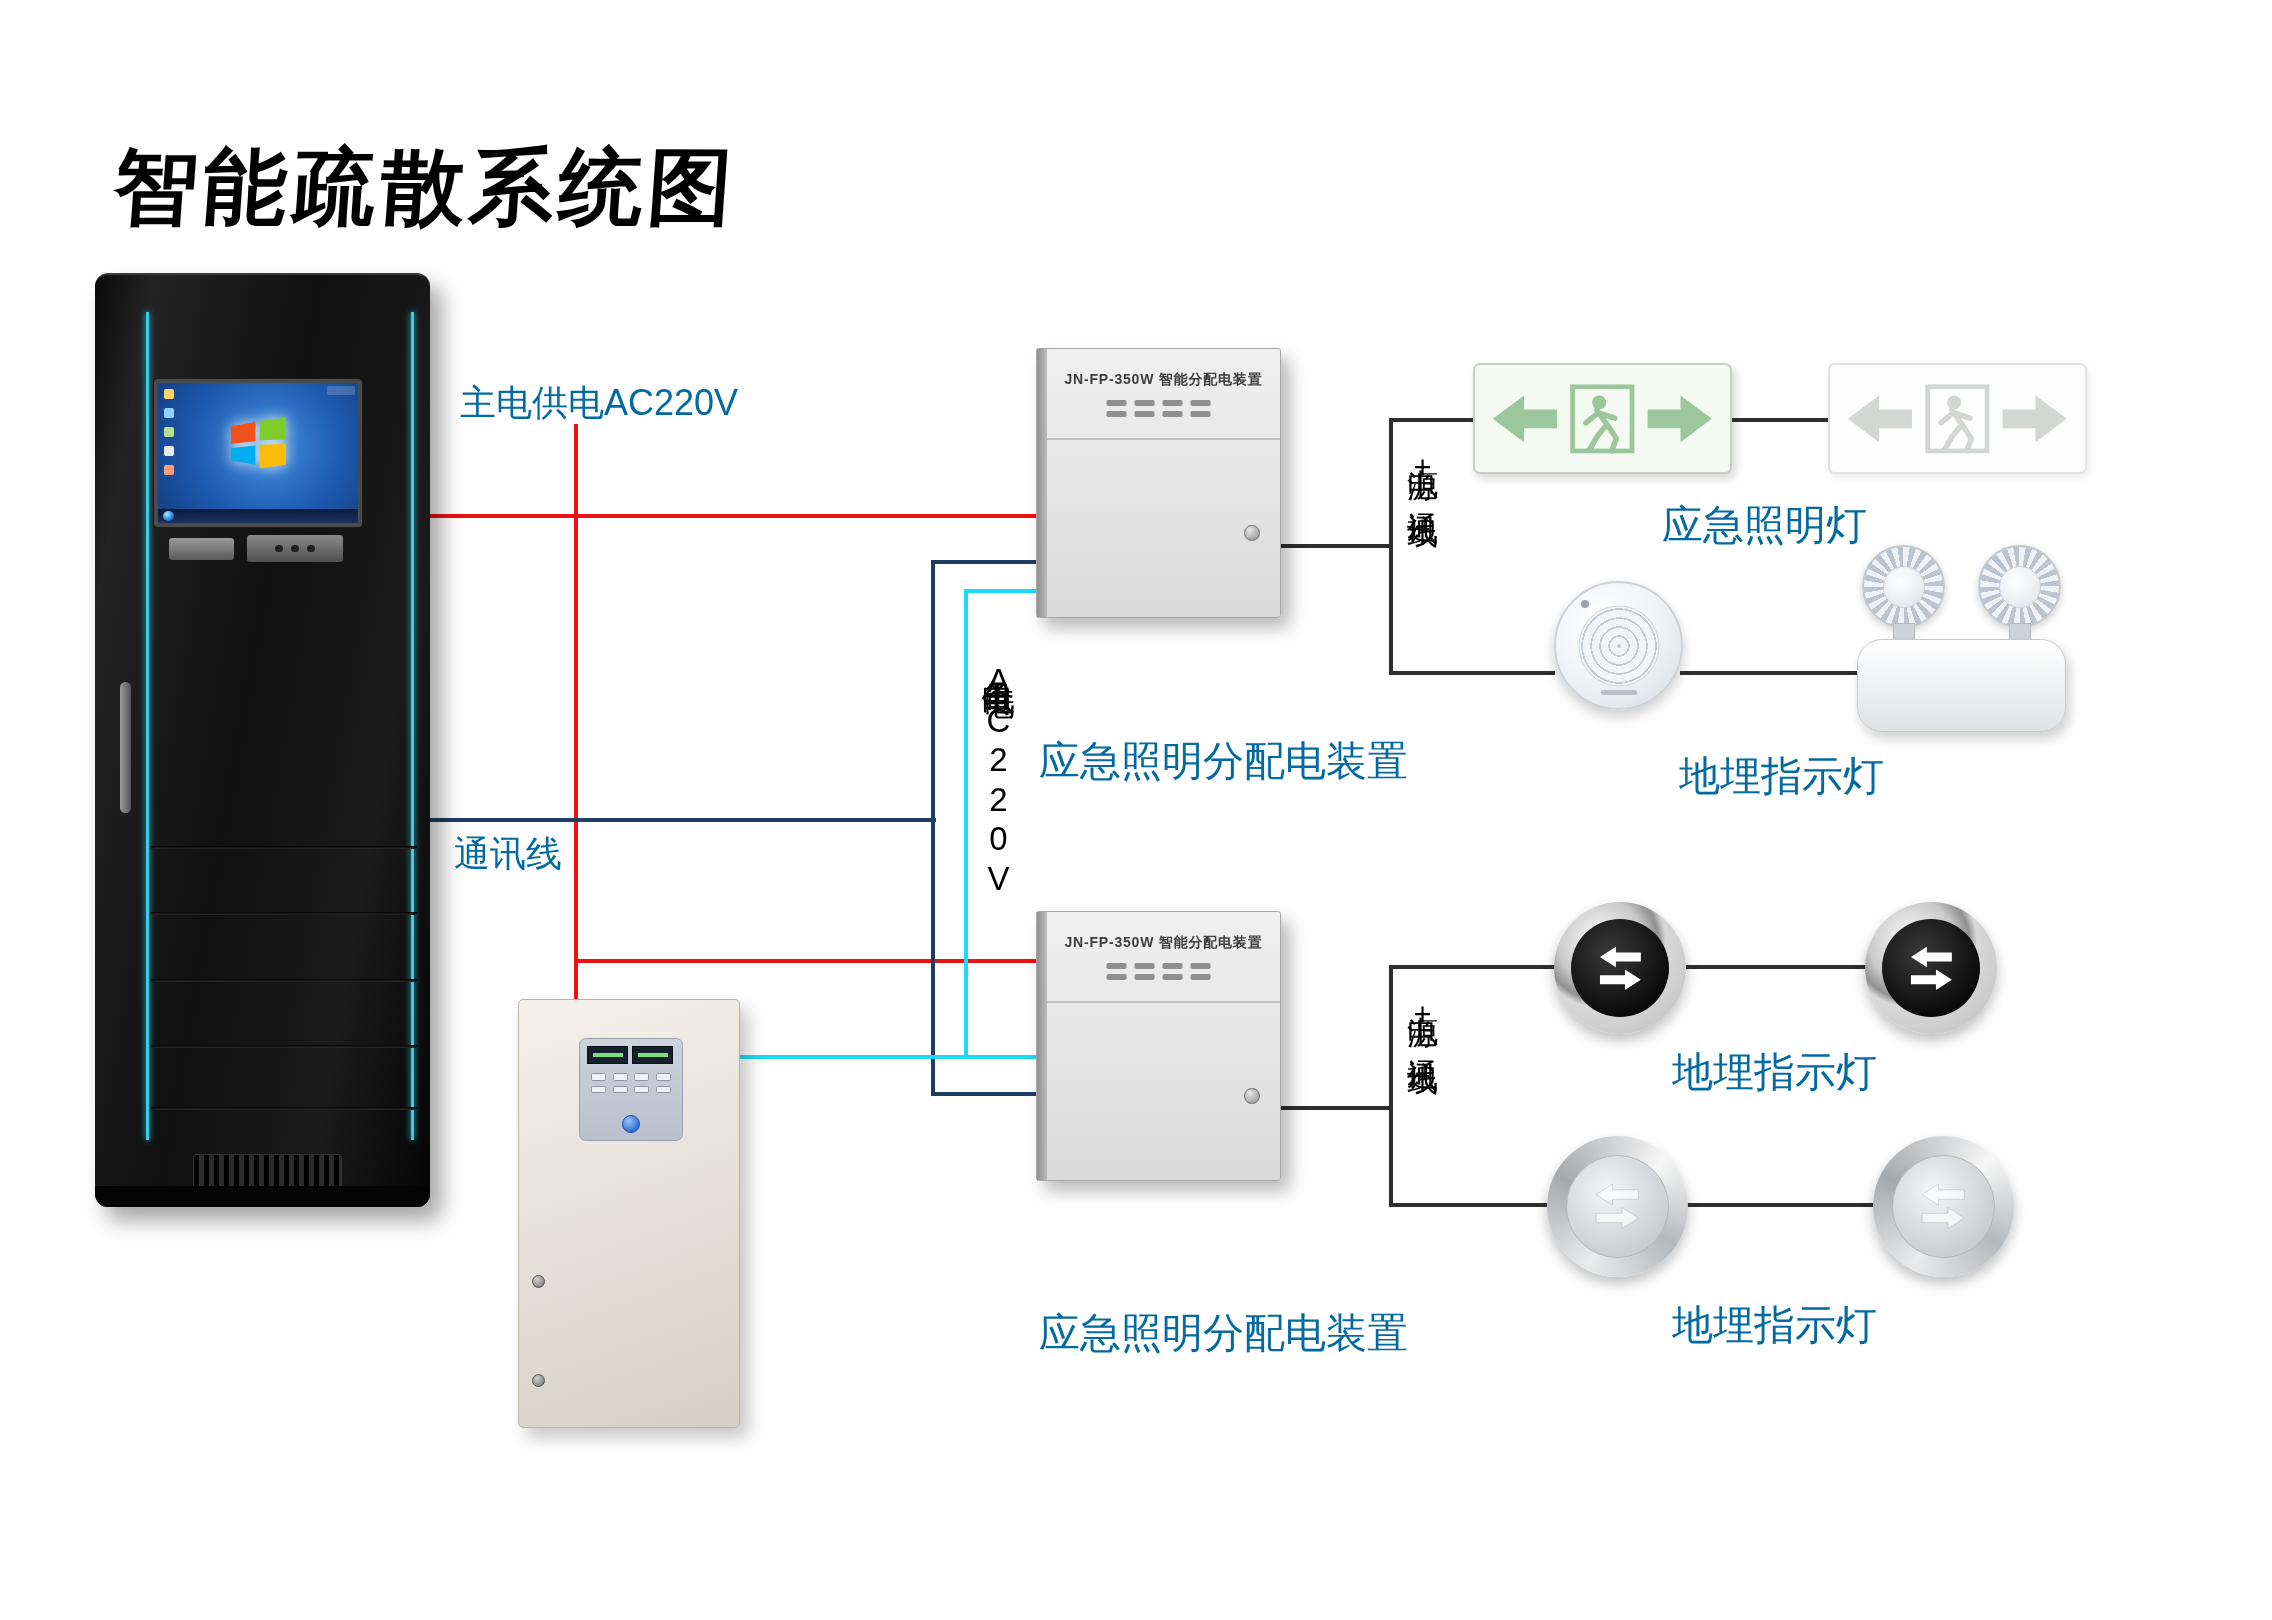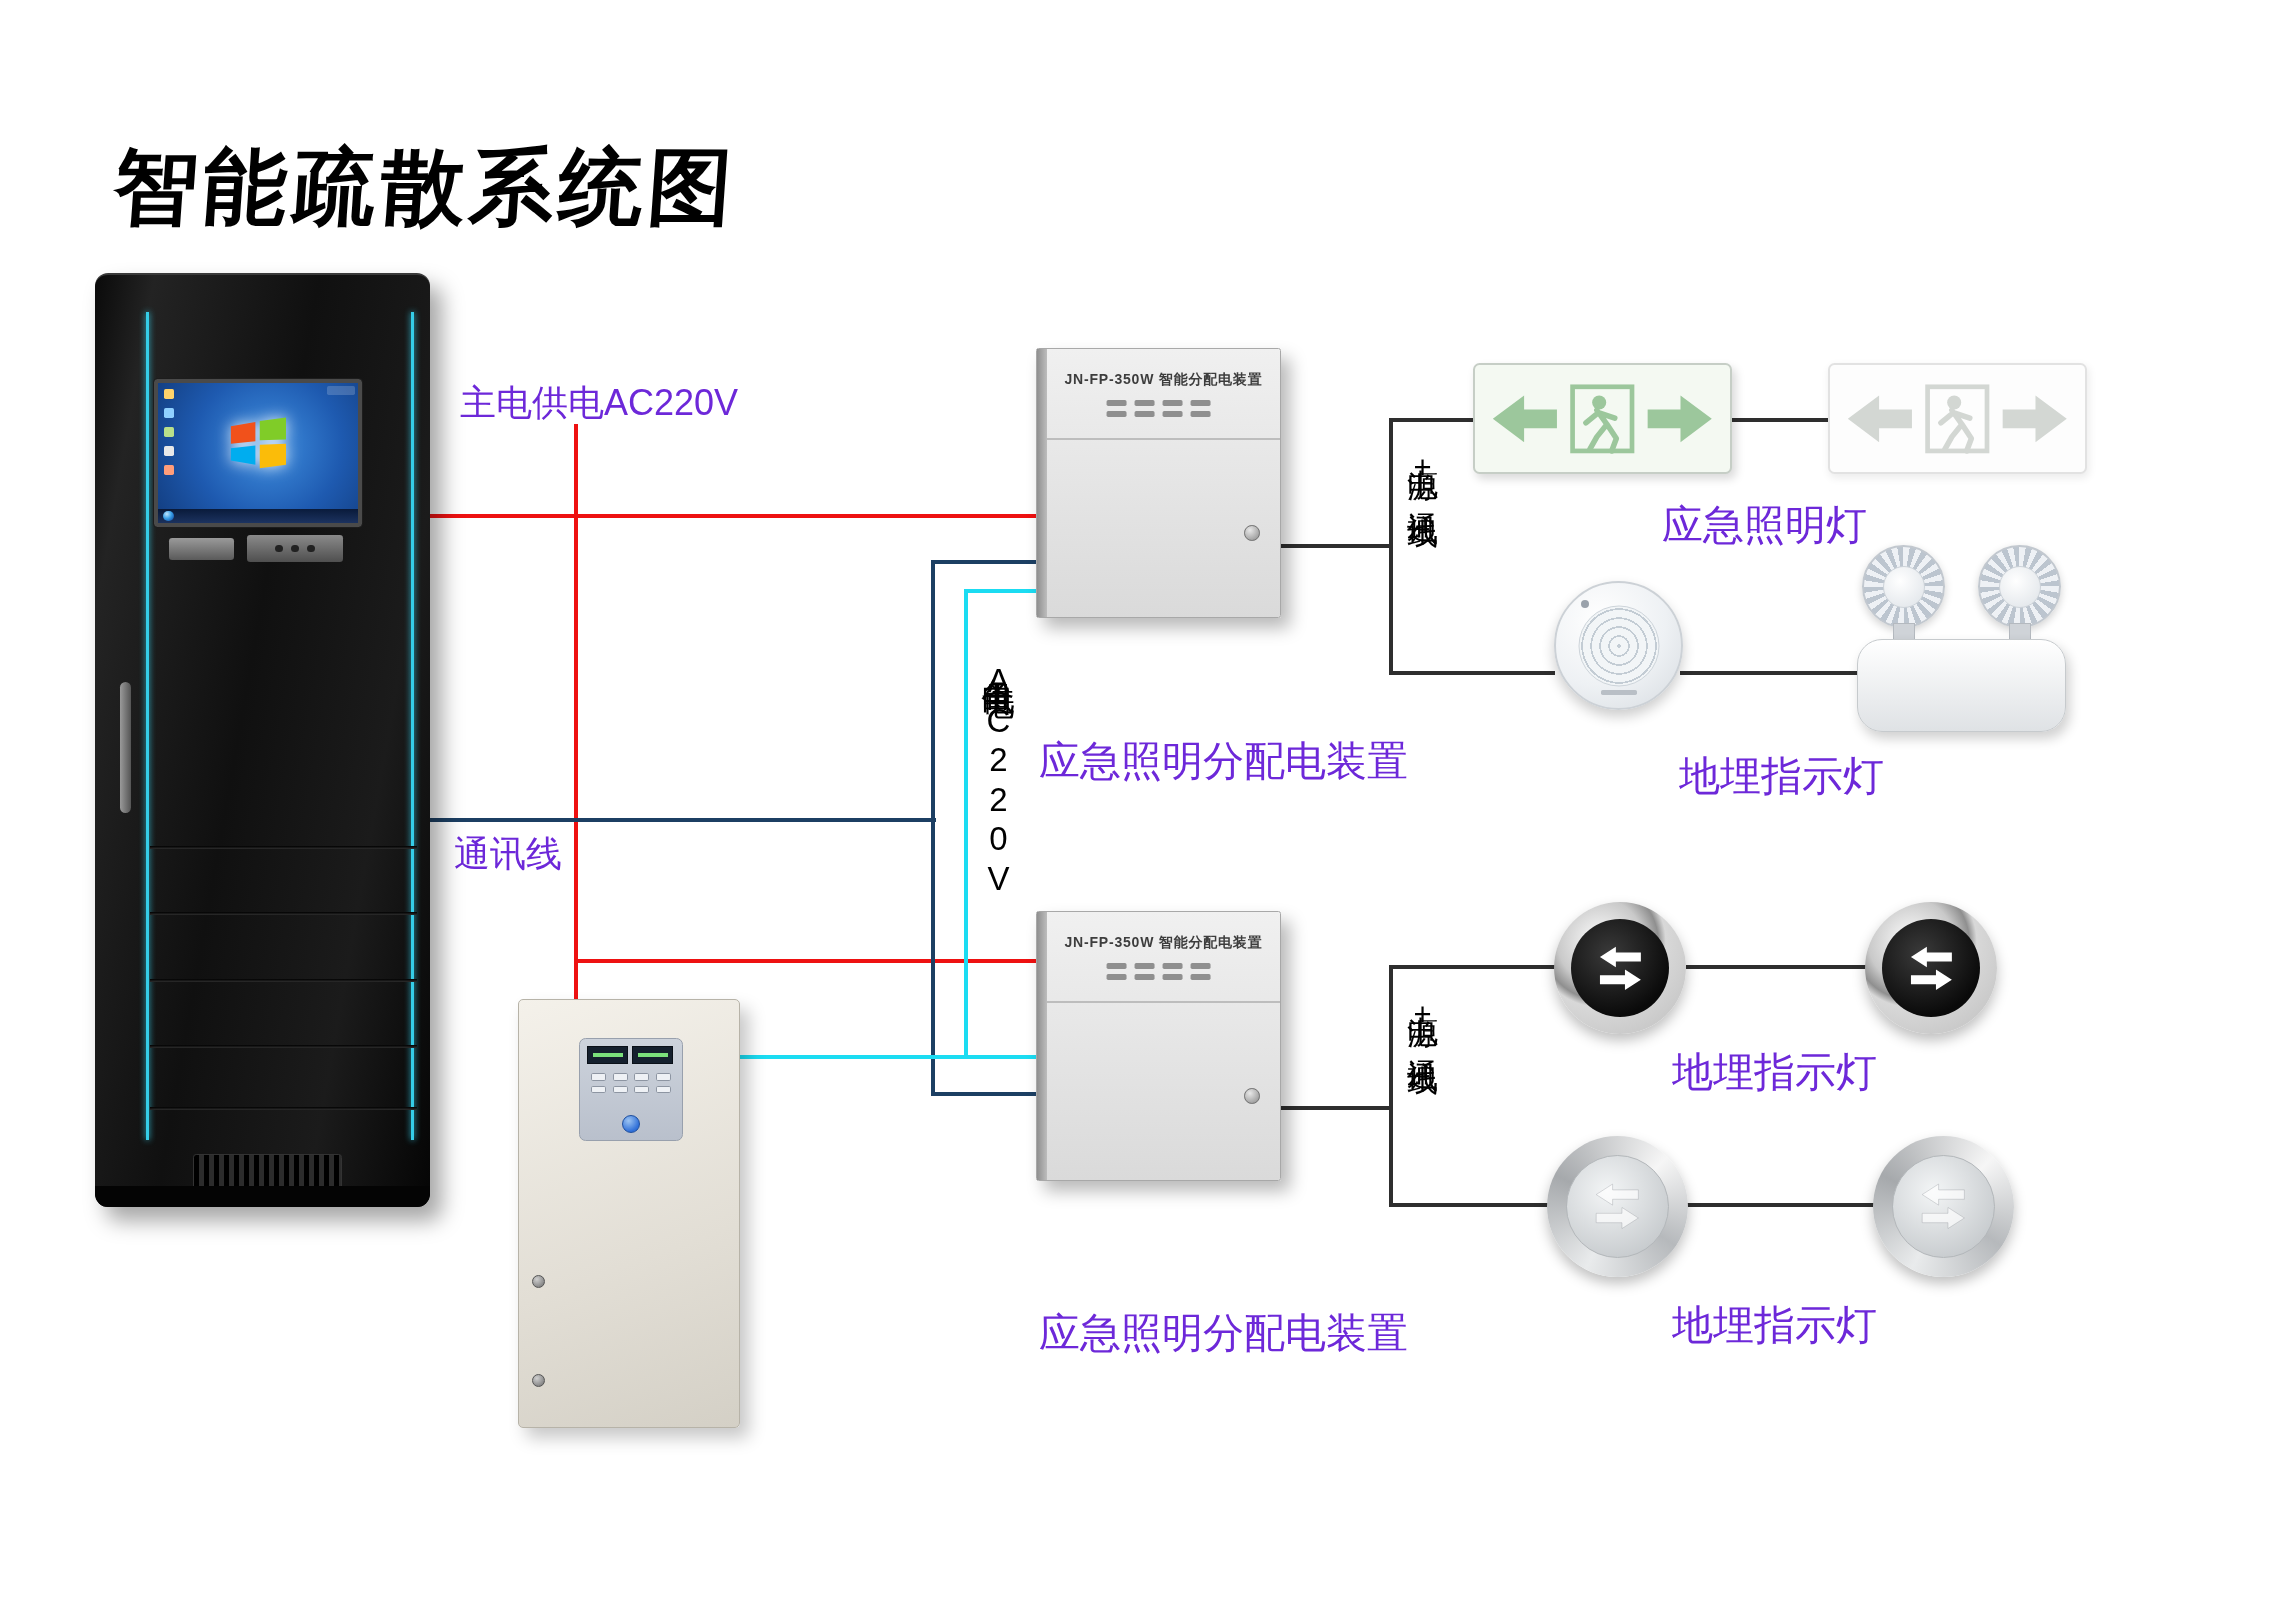--- a/index.html
+++ b/index.html
@@ -8,21 +8,21 @@
 
   .title{position:absolute;left:114px;top:131px;margin:0;font-family:"DejaVu Serif",serif;
          font-weight:900;font-size:84px;letter-spacing:5px;color:#000;transform:skewX(-4deg)}
 
   .wire{position:absolute}
   .red{background:#ee1111}
   .navy{background:#1c3f63}
   .cyan{background:#1bdcf2}
   .black{background:#2e2e2e}
 
-  .lbl{position:absolute;color:#6d28d9;font-size:41px;white-space:nowrap}
+  .lbl{position:absolute;color:#0369a1;font-size:41px;white-space:nowrap}
   .lbl.center{text-align:center}
   .vlbl{position:absolute;color:#000;font-size:33px;writing-mode:vertical-lr;
         text-orientation:upright;letter-spacing:2.5px;white-space:nowrap}
 
   
   .cabinet{position:absolute;left:95px;top:273px;width:335px;height:934px;border-radius:13.2px;
            background:linear-gradient(100deg,#0a0a0a,#232323 12%,#101010 45%,#1b1b1b 75%,#050505);
            border-top:2.5px solid #3a3a3a;box-shadow:11.6px 13.2px 21.5px rgba(0,0,0,.35)}
   .cab-glow{position:absolute;top:37px;width:2.5px;height:828px;background:#35cde8;box-shadow:0 0 6.6px #35cde8}
   .cab-screen{position:absolute;left:59px;top:104px;width:208px;height:148px;background:#000;

